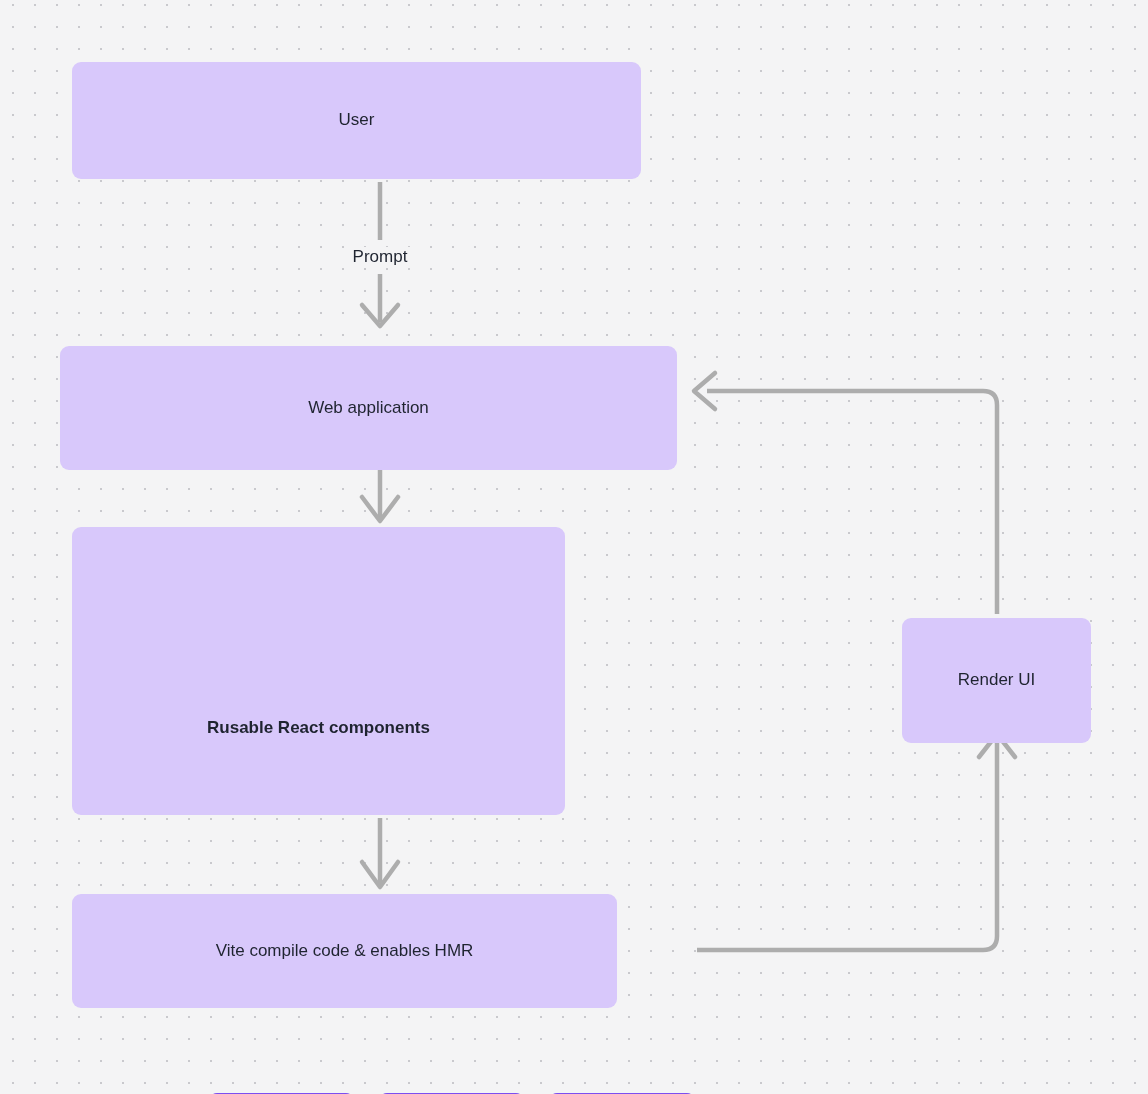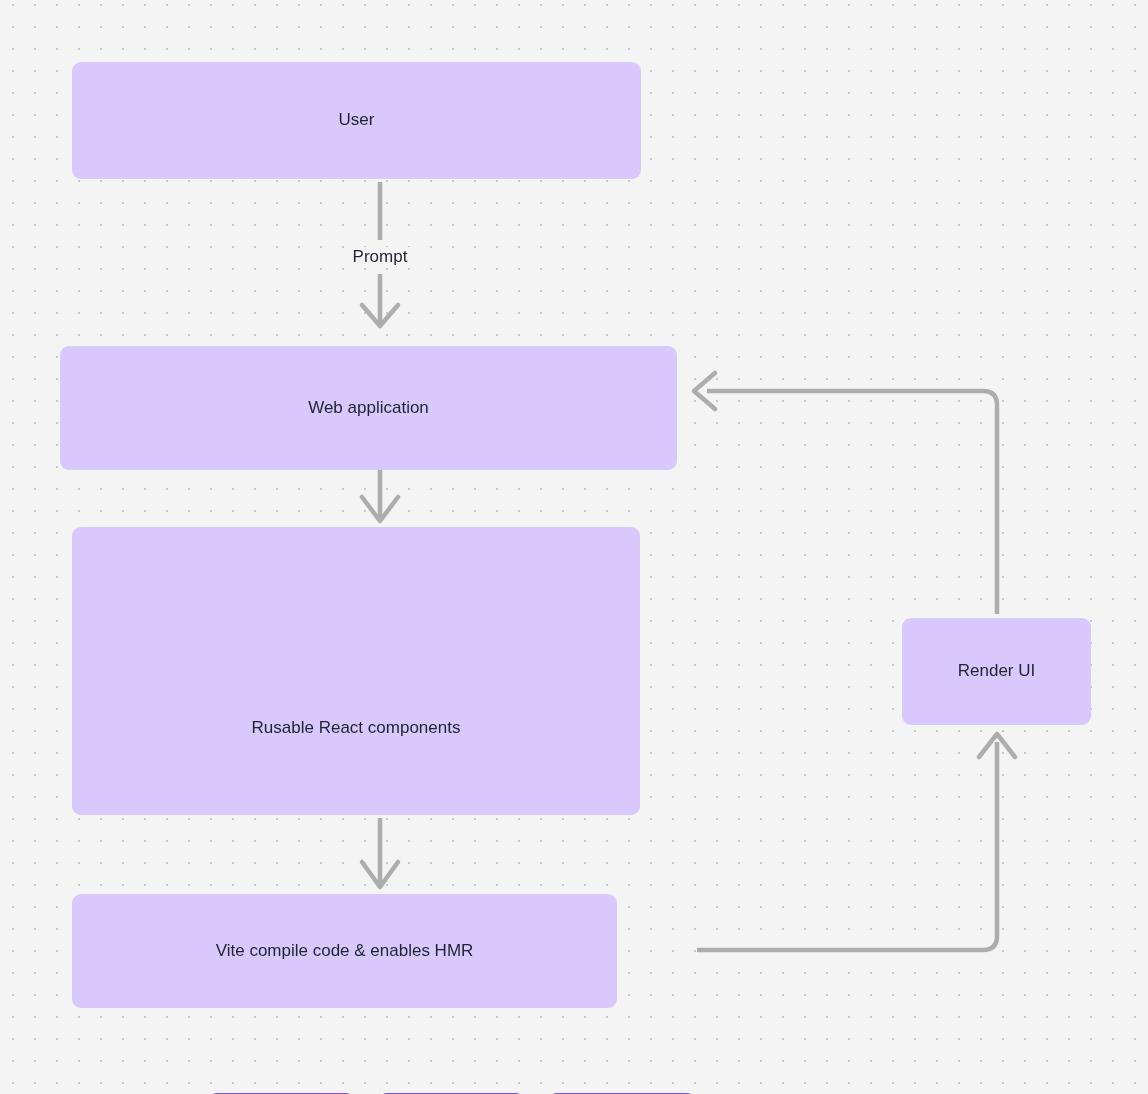--- a/index.html
+++ b/index.html
@@ -43,24 +43,24 @@
     color: #ffffff;
     font-size: 17px;
     line-height: 1.42;
     border-radius: 8px;
     padding: 0 6px;
   }
 
   
   #node-user            { left: 72px;  top: 62px;   width: 569px; height: 117px; }
   #node-webapp          { left: 60px;  top: 333px;  width: 617px; height: 124px; margin-top: 13px; }
-  #node-components      { left: 72px;  top: 527px;  width: 568px; height: 288px;
-                          display: block; }
+  #node-components      { left: 72px;  top: 527px;  width: 493px; height: 288px;
+                          display: block; font-weight: bold; }
   #node-vite            { left: 72px;  top: 894px;  width: 545px; height: 114px; }
-  #node-render          { left: 902px; top: 618px;  width: 189px; height: 107px; }
+  #node-render          { left: 902px; top: 618px;  width: 189px; height: 125px; }
 
   #node-html            { left: 137px; top: 566px; width: 145px; height: 104px; }
   #node-css             { left: 307px; top: 566px; width: 145px; height: 104px; }
   #node-js              { left: 477px; top: 566px; width: 146px; height: 104px; }
 
   .components-caption {
     position: absolute;
     left: 0;
     top: 190px;
     width: 100%;

